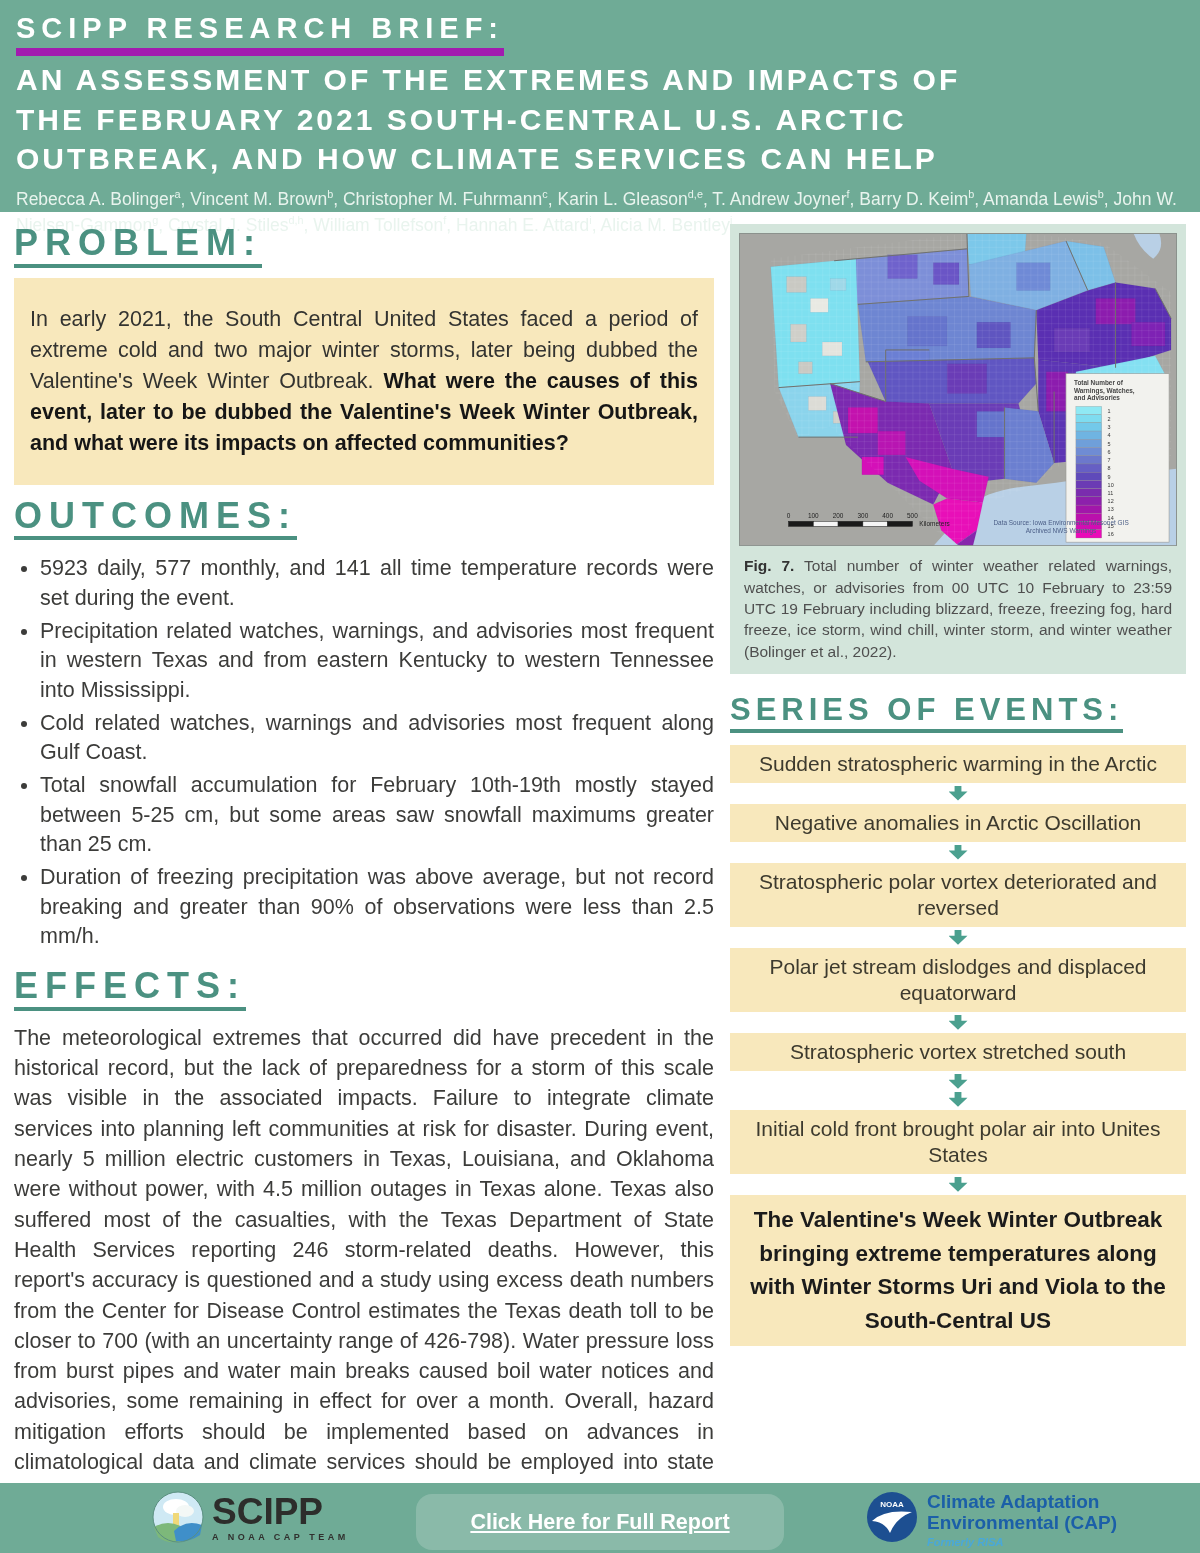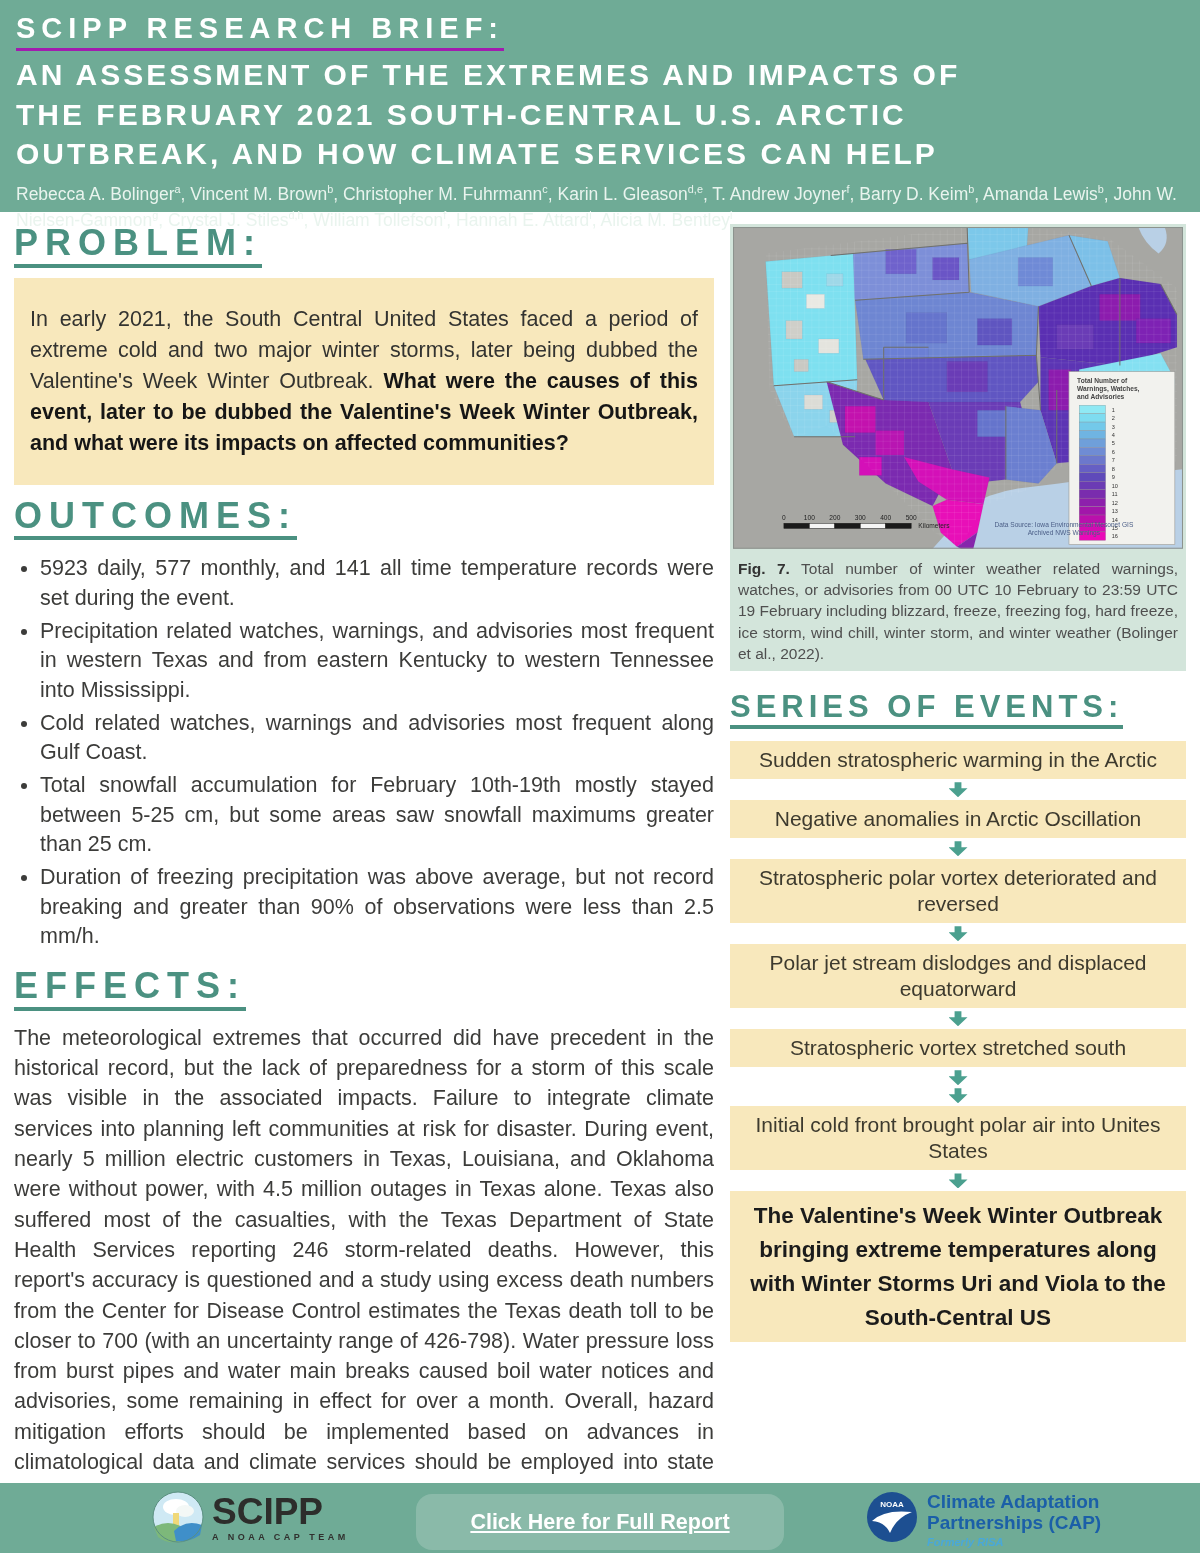--- a/index.html
+++ b/index.html
@@ -1,40 +1,40 @@
 <!DOCTYPE html>
 <html><head>
 <meta charset="utf-8">
 <style>
   html,body{margin:0;padding:0;background:#ffffff;}
   .page{position:relative;width:1200px;height:1553px;background:#ffffff;overflow:hidden;
         font-family:"Liberation Sans","DejaVu Sans",sans-serif;}
   
   .header{background:#6fab96;padding:12px 16px 14px 16px;height:212px;box-sizing:border-box;}
   .kicker{display:inline-block;color:#ffffff;font-weight:800;font-size:29px;letter-spacing:6px;
-          border-bottom:3px solid #a21caf;padding-bottom:3px;margin-bottom:4px;}
+          border-bottom:8px solid #a21caf;padding-bottom:3px;margin-bottom:4px;}
   .title-line{color:#ffffff;font-weight:800;font-size:30px;letter-spacing:3px;line-height:1.32;}
   .authors{margin-top:7px;color:#e9f4ee;font-size:17.5px;line-height:1.5;max-width:1165px;}
   .authors sup{font-size:62%;}
   
   .main{display:flex;gap:16px;padding:0 14px;}
   .col-left{width:700px;}
   .col-right{width:456px;}
   h2.sec{color:#4b9181;font-size:36px;font-weight:800;letter-spacing:7px;margin:12px 0 10px 0;
          display:inline-block;border-bottom:4px solid #4b9181;padding-bottom:2px;line-height:1.05;}
   h2.sec.small{font-size:31px;letter-spacing:5px;margin:20px 0 10px 0;}
   .cream-box{background:#f8e8bc;padding:26px 16px;font-size:21.5px;line-height:1.44;
              text-align:justify;color:#333330;}
   .cream-box .q{font-weight:800;color:#161616;}
   ul.outcomes{margin:4px 0 0 0;padding-left:26px;font-size:21.5px;line-height:1.38;
               text-align:justify;color:#3c3c3a;}
   ul.outcomes li{margin-bottom:3px;}
   .effects-p{font-size:21.5px;line-height:1.41;text-align:justify;color:#3c3c3a;margin:2px 0 0 0;}
   
-  .figure-panel{background:#d3e5db;padding:3px;margin-top:12px;}
+  .figure-panel{background:#d3e5db;padding:9px;margin-top:12px;}
   .figure-panel svg.map{display:block;width:100%;height:auto;}
   .caption{font-size:15.5px;line-height:1.38;text-align:justify;color:#4f4f4f;padding:9px 5px 3px 5px;}
   .caption .fig-label{font-weight:800;color:#333;}
   
   .flow{margin-top:2px;}
   .step{background:#f8e8bc;padding:6px 10px;text-align:center;font-size:21px;line-height:1.24;
         color:#3d3a2e;}
   .step.final{font-weight:800;font-size:22.5px;line-height:1.5;color:#1b1b1b;padding:8px 12px;}
   .arrow-row{display:flex;justify-content:center;margin:3px 0;}
   .down-arrow{width:19px;height:15px;background:#4ba08f;
@@ -277,18 +277,18 @@
     </button>
 
     <div class="noaa">
       <svg width="52" height="52" viewBox="0 0 52 52">
         <circle cx="26" cy="26" r="25" fill="#1d4f91"></circle>
         <text x="26" y="16" font-size="8" fill="#ffffff" text-anchor="middle" font-weight="bold">NOAA</text>
         <path d="M6,30 Q18,18 46,21 Q30,27 24,42 Q19,31 6,30 Z" fill="#ffffff"></path>
       </svg>
       <div class="noaa-text">
         <div class="org">Climate Adaptation</div>
-        <div class="org">Partnerships (CAP)</div>
+        <div class="org">Environmental (CAP)</div>
         <div class="sub">Formerly RISA</div>
       </div>
     </div>
   </div>
 </div>
 
 </body></html>

